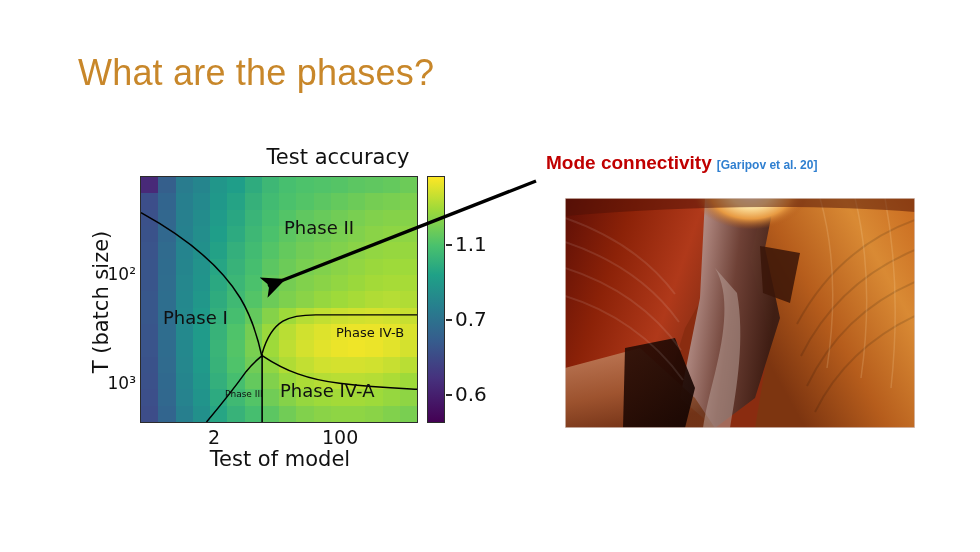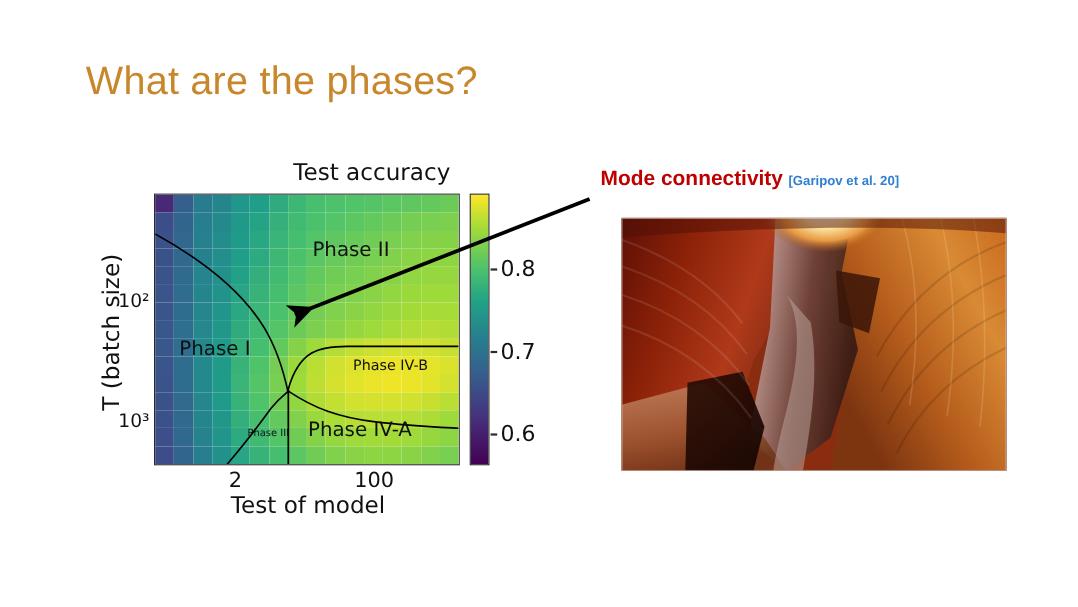--- a/index.html
+++ b/index.html
@@ -90,21 +90,21 @@
   .phase-label {
     position: absolute;
     color: #101010;
     font-family: "DejaVu Sans", sans-serif;
     white-space: nowrap;
   }
   #lbl-phase1  { left: 22px;  top: 130px; font-size: 18px; }
   #lbl-phase2  { left: 143px; top: 40px;  font-size: 18px; }
   #lbl-phase3  { left: 84px;  top: 212px; font-size: 9px;  }
   #lbl-phase4a { left: 139px; top: 203px; font-size: 18px; }
-  #lbl-phase4b { left: 180px; top: 148px; font-size: 13px; }
+  #lbl-phase4b { left: 195px; top: 148px; font-size: 13px; }
 
   
   .ytick-label {
     position: absolute;
     right: 0;
     font-size: 17px;
     color: #111;
     font-family: "DejaVu Sans", sans-serif;
     white-space: nowrap;
   }
@@ -485,21 +485,21 @@
       <div class="phase-label" id="lbl-phase1">Phase I</div>
       <div class="phase-label" id="lbl-phase2">Phase II</div>
       <div class="phase-label" id="lbl-phase3">Phase III</div>
       <div class="phase-label" id="lbl-phase4a">Phase IV-A</div>
       <div class="phase-label" id="lbl-phase4b">Phase IV-B</div>
     </div>
 
     <div id="colorbar-wrap">
       <div id="colorbar"></div>
       <div class="cbar-tick" style="top:68px;"></div>
-      <div class="cbar-label" style="top:68px;">0.8</div>
+      <div class="cbar-label" style="top:68px;">1.1</div>
       <div class="cbar-tick" style="top:143px;"></div>
       <div class="cbar-label" style="top:143px;">0.7</div>
       <div class="cbar-tick" style="top:218px;"></div>
       <div class="cbar-label" style="top:218px;">0.6</div>
     </div>
   </div>
 
 
   <div id="mode-line">
     <span id="mode-connectivity">Mode connectivity</span><span id="citation">[Garipov et al. 20]</span>

